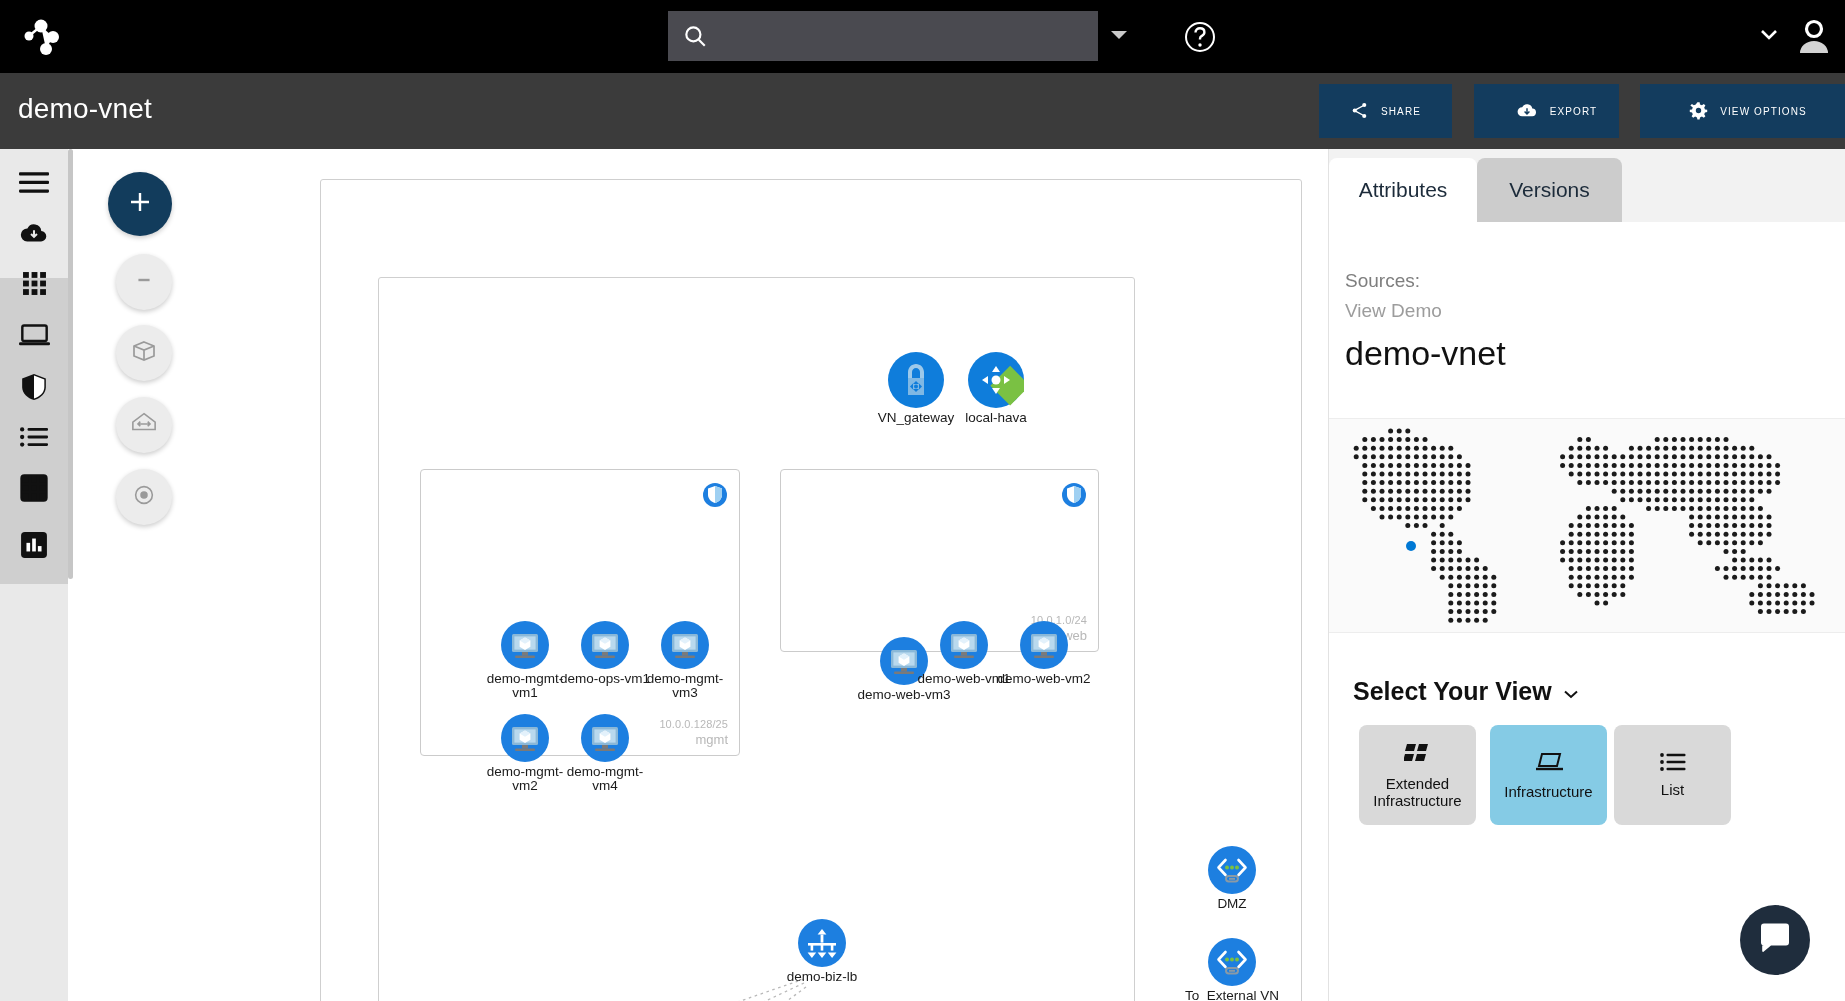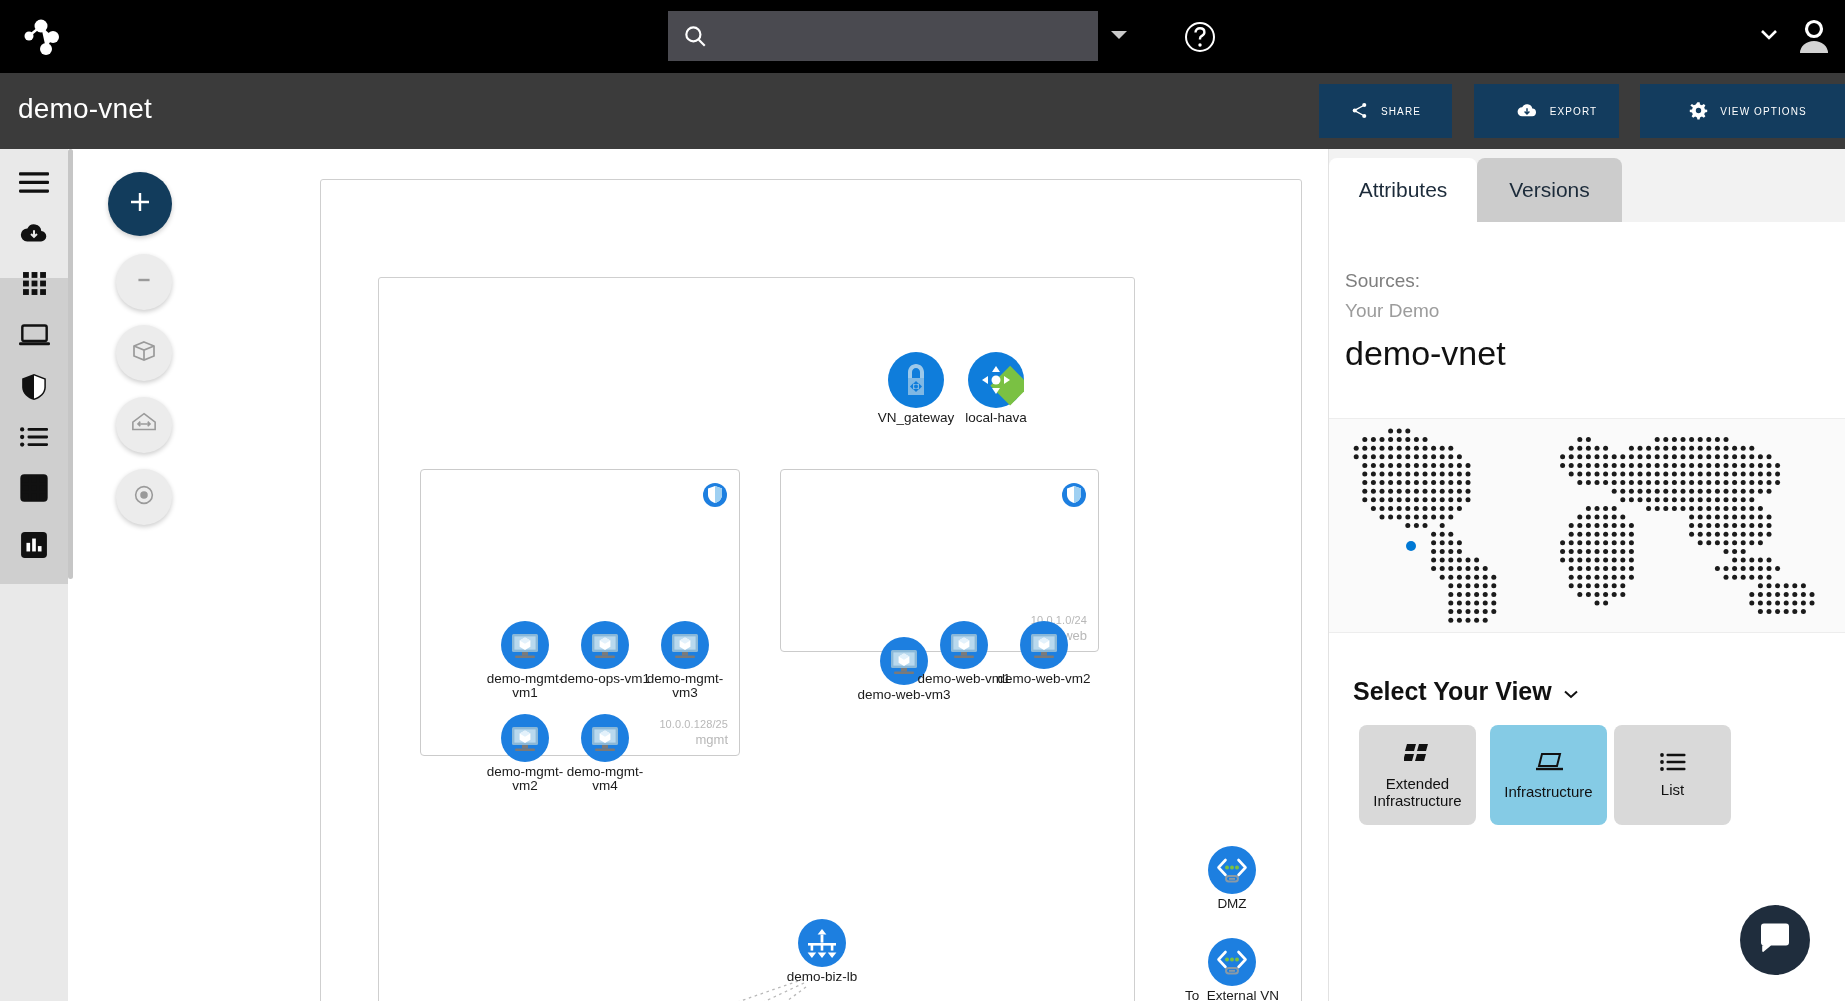--- a/index.html
+++ b/index.html
@@ -643,21 +643,21 @@
     <div class="tab" id="tab-attributes">
       <span>Attributes</span>
     </div>
     <div class="tab" id="tab-versions">
       <span>Versions</span>
     </div>
   </div>
 
   <div class="panel-body">
     <div class="sources-label">Sources:</div>
-    <div class="sources-value">Your Demo</div>
+    <div class="sources-value">View Demo</div>
     <div class="panel-title">demo-vnet</div>
 
     <div class="map-band">
       <svg viewBox="0 0 517 215" width="517" height="215" id="dotmap">
           <circle cx="61.6" cy="12.0" r="2.5" fill="#1b1b1b"></circle>
           <circle cx="70.2" cy="12.0" r="2.5" fill="#1b1b1b"></circle>
           <circle cx="78.8" cy="12.0" r="2.5" fill="#1b1b1b"></circle>
           <circle cx="35.8" cy="20.6" r="2.5" fill="#1b1b1b"></circle>
           <circle cx="44.4" cy="20.6" r="2.5" fill="#1b1b1b"></circle>
           <circle cx="53.0" cy="20.6" r="2.5" fill="#1b1b1b"></circle>

